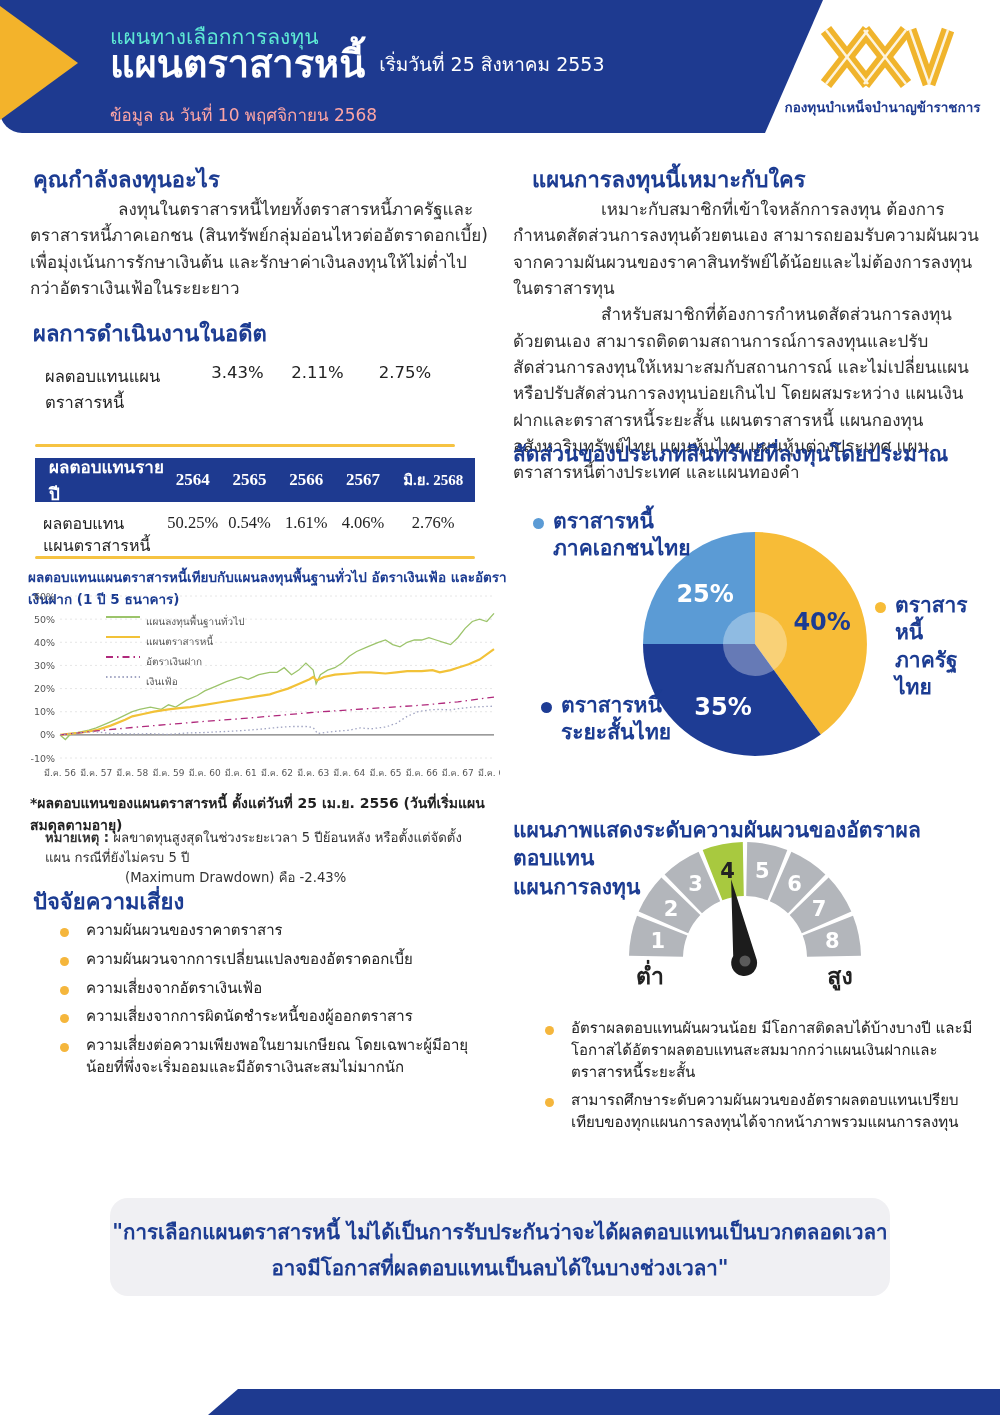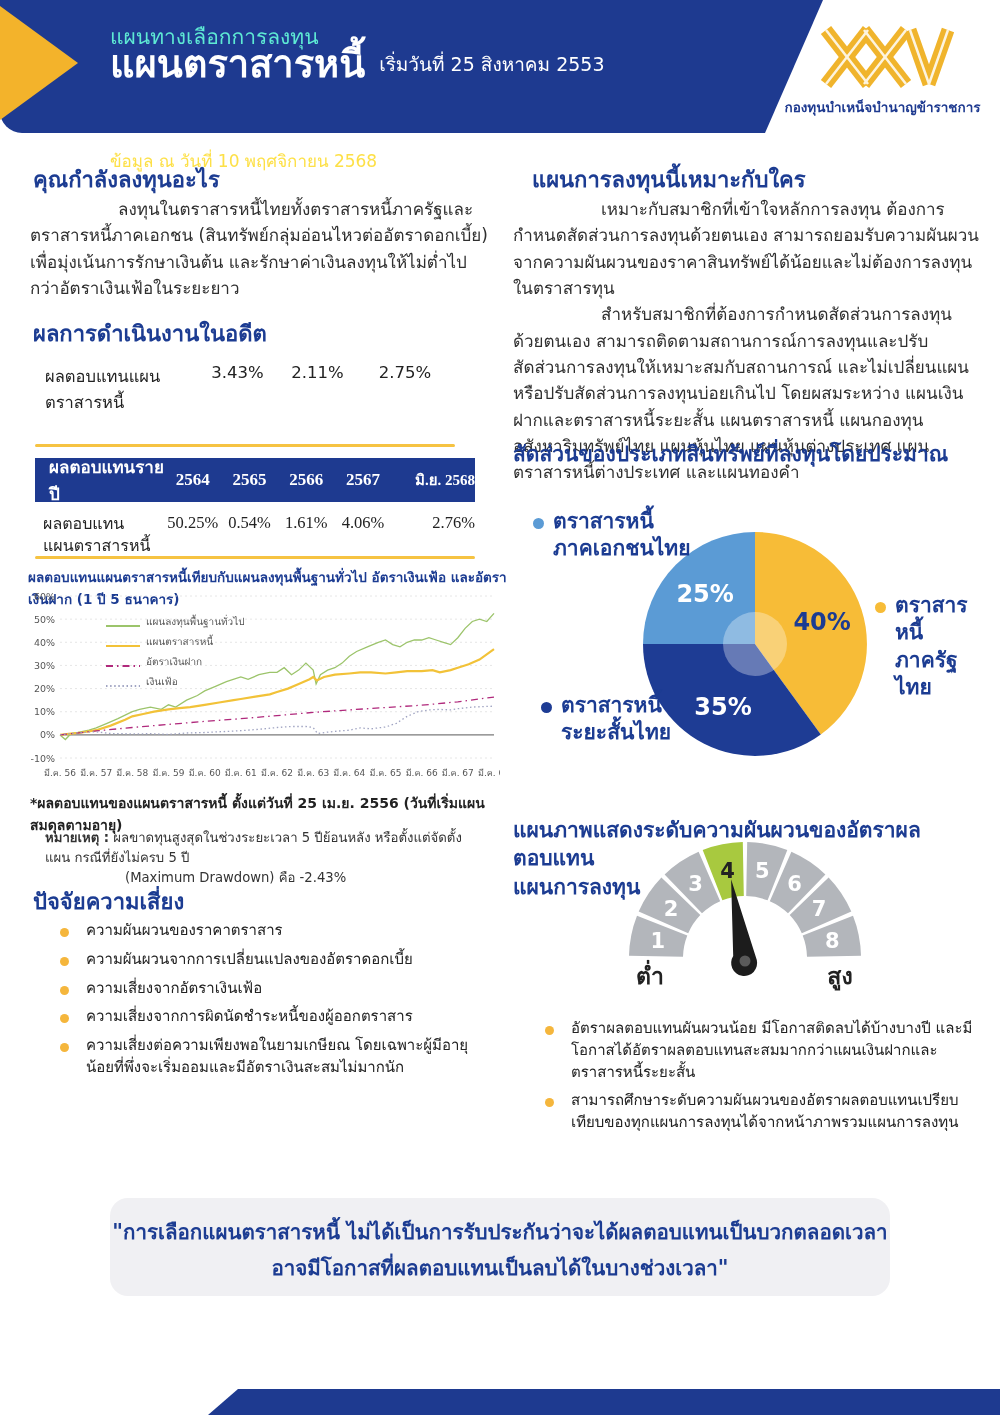--- a/index.html
+++ b/index.html
@@ -7,21 +7,21 @@
   .page { position:relative; width:1000px; height:1415px; background:#fff; overflow:hidden; margin:0 auto; }
 
   
   .banner { position:absolute; left:0; top:0; width:1000px; height:133px; background:#1e3a90; border-radius:0 0 22px 22px; }
   .banner-wedge { position:absolute; right:0; top:0; width:235px; height:133px; background:#ffffff; clip-path:polygon(58px 0, 100% 0, 100% 100%, 0 100%); text-align:center; }
   .tri { position:absolute; left:0; top:6px; width:0; height:0; border-top:57px solid transparent; border-bottom:57px solid transparent; border-left:78px solid #f3b32b; }
   .banner-eyebrow { position:absolute; left:110px; top:20px; font-size:21px; color:#5eead4; }
   .banner-title-row { position:absolute; left:110px; top:44px; display:flex; align-items:flex-end; white-space:nowrap; }
   .banner-title { font-size:38px; font-weight:bold; color:#ffffff; line-height:1.1; }
   .banner-title-suffix { font-size:19px; color:#ffffff; margin-left:14px; padding-bottom:7px; }
-  .banner-asof { position:absolute; left:110px; top:101px; font-size:17px; color:#fde047;margin-top:46px; }
+  .banner-asof { position:absolute; left:110px; top:101px; font-size:17px; color:#fca5a5; }
   .logo-box { padding-top:24px; }
   .logo-org { font-size:13.5px; font-weight:bold; color:#1e3a90; margin-top:2px; }
 
   
   .h-blue { position:absolute; font-weight:bold; color:#1c3c92; font-size:22px; }
   .h-blue-sm { position:absolute; font-weight:bold; color:#1c3c92; font-size:21px; line-height:1.35;margin-top:16px; }
   .para { position:absolute; font-size:17px; line-height:1.55; color:#2f2f2f; }
   .para p { text-indent:88px; margin:0; }
 
   
@@ -33,29 +33,29 @@
 
   .t1 { width:420px; top:0; }
   .t1 .tbl-head { height:52px; }
   .t1 .c0 { width:160px; padding-left:18px; }
   .t1 .c1 { width:85px; } .t1 .c2 { width:75px; } .t1 .c3 { width:100px; }
   .t1 .tbl-row .c0 { padding-left:10px; font-size:16.5px; }
 
   .t2 { width:440px; top:0;font-family:Liberation Serif, serif; }
   .t2 .tbl-head { height:44px; }
   .t2 .c0 { width:130px; padding-left:14px; }
-  .t2 .cv { width:57px; } .t2 .c5 { width:84px; font-size:15px;text-align:right; }
+  .t2 .cv { width:57px; } .t2 .c5 { width:84px; font-size:15px; }
   .t2 .tbl-row .c0 { padding-left:8px; line-height:1.4; font-size:16px; }
   .t2 .tbl-row .cv, .t2 .tbl-row .c5 { font-size:16.5px; }
 
   
   .chart-title { position:absolute; left:28px; top:566px; width:482px; font-size:13.5px; font-weight:bold; color:#1c3c92; }
   .chart-wrap { position:absolute; left:28px; top:588px; width:472px; height:196px; }
   .legend { position:absolute; left:78px; top:26px; }
-  .legend-item { display:flex; align-items:flex-end; margin-bottom:5px; }
+  .legend-item { display:flex; align-items:flex-start; margin-bottom:5px; }
   .legend-label { font-size:10px; color:#555; margin-left:6px; }
 
   
   .fn1 { position:absolute; left:30px; top:792px; width:475px; font-size:14px; font-weight:600; color:#222; }
   .fn2 { position:absolute; left:45px; top:828px; width:440px; font-size:13.2px; color:#333; line-height:1.5; }
   .fn2 .lbl { font-weight:bold; }
   .fn2-l2 { margin-left:80px; }
 
   
   .blist { position:absolute; list-style:none; }

